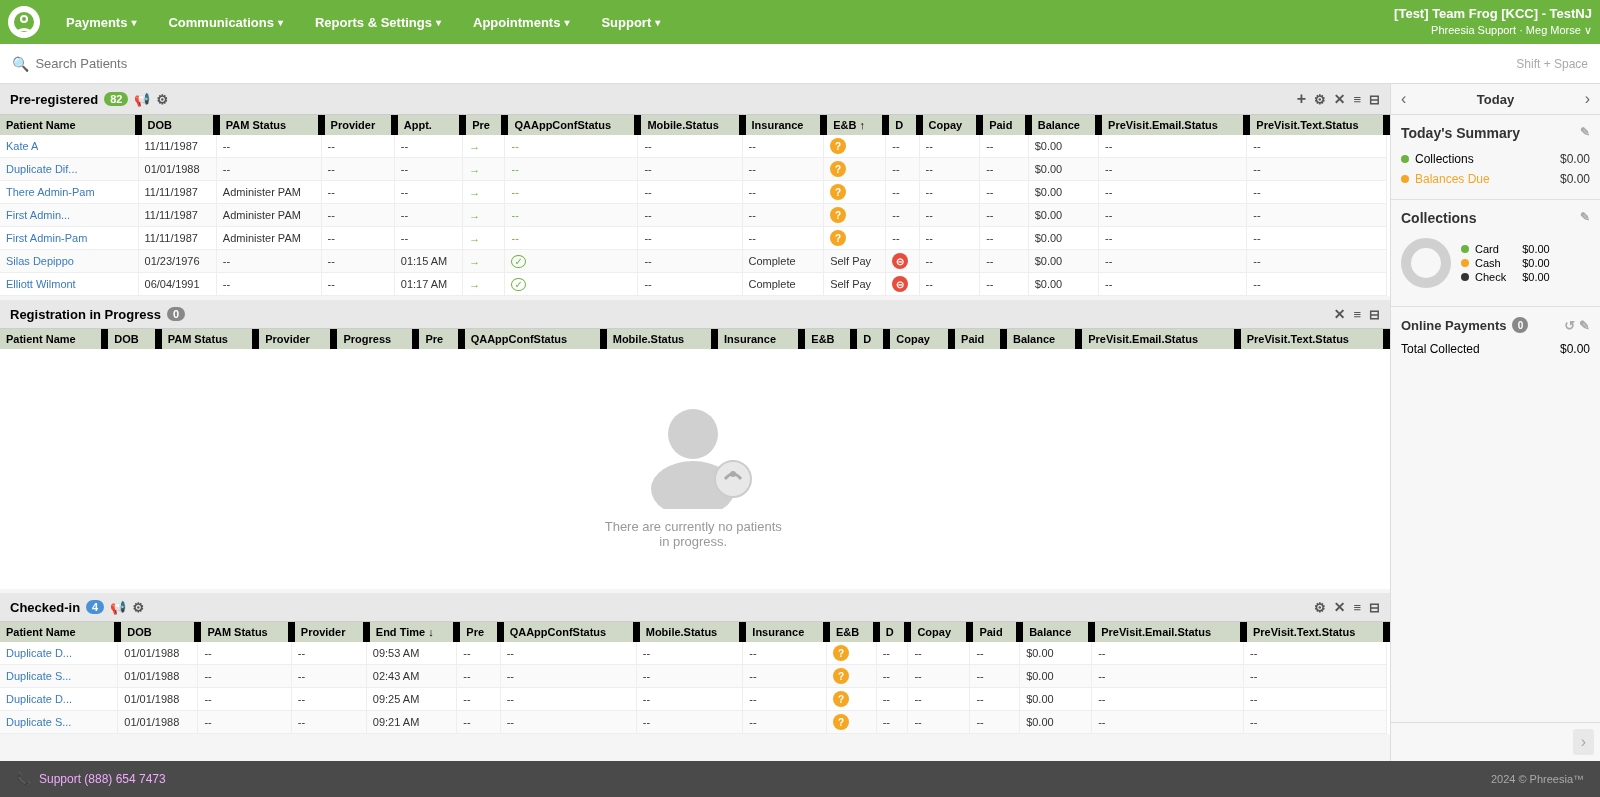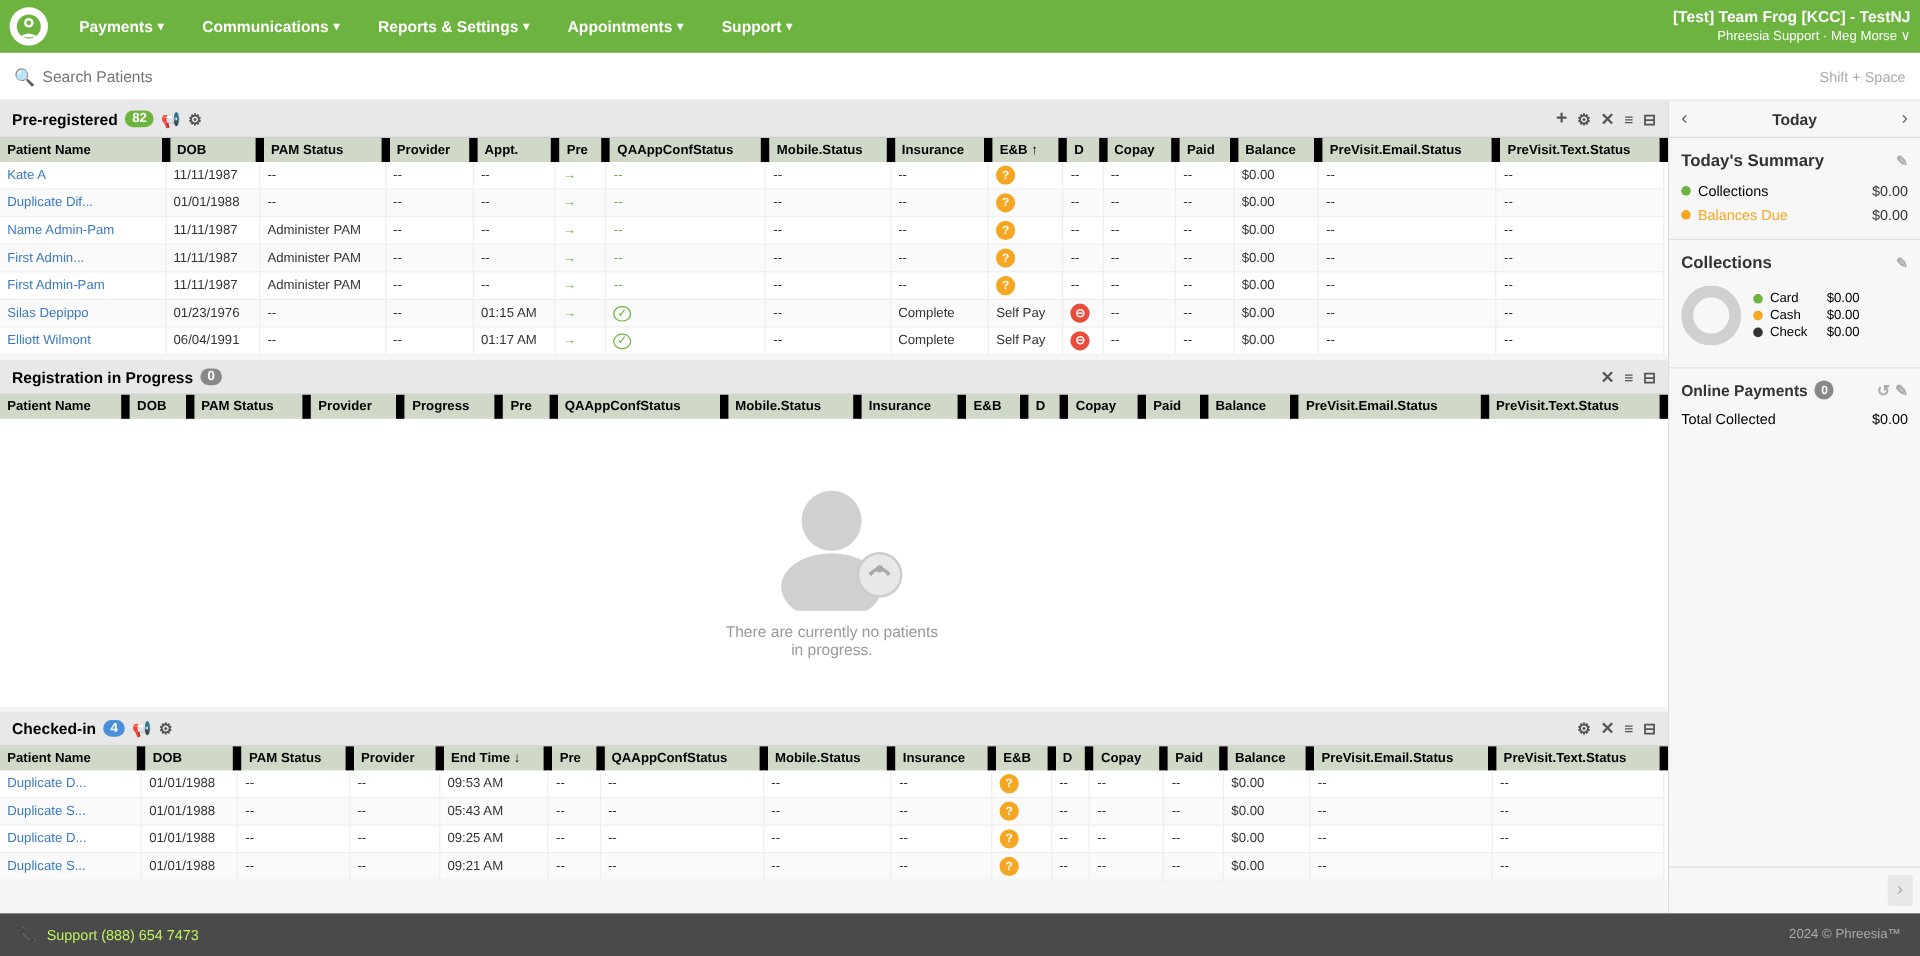--- a/index.html
+++ b/index.html
@@ -181,21 +181,21 @@
 
     .summary-section {
       padding: 10px;
       border-bottom: 1px solid #e0e0e0;
     }
     .summary-title {
       font-size: 14px;
       font-weight: bold;
       color: #333;
       margin-bottom: 8px;
-      display: flex; align-items: flex-end; justify-content: space-between;
+      display: flex; align-items: flex-start; justify-content: space-between;
     }
     .summary-edit { color: #aaa; font-size: 12px; cursor: pointer; }
 
     .summary-row {
       display: flex; align-items: center; justify-content: space-between;
       padding: 3px 0;
       font-size: 12px;
     }
     .summary-label-wrap { display: flex; align-items: center; gap: 6px; }
     .dot-green { display: inline-block; width: 8px; height: 8px; background: #6db33f; border-radius: 50%; }
@@ -362,21 +362,21 @@
     <td>--</td>
     <td><span class="q-icon">?</span></td>
     <td>--</td>
     <td>--</td>
     <td>--</td>
     <td>$0.00</td>
     <td>--</td>
     <td>--</td>
   </tr>
             <tr>
-    <td style="color:#3a7abf;cursor:pointer;min-width:120px;">Name Admin-Pam</td>
+    <td style="color:#3a7abf;cursor:pointer;min-width:120px;">There Admin-Pam</td>
     <td>11/11/1987</td>
     <td>Administer PAM</td>
     <td>--</td>
     <td>--</td>
     <td style="color:#6db33f;">→</td>
     <td style="color:#6db33f;">--</td>
     <td>--</td>
     <td>--</td>
     <td><span class="q-icon">?</span></td>
     <td>--</td>
@@ -568,21 +568,21 @@
     <td>--</td>
     <td>$0.00</td>
     <td>--</td>
     <td>--</td>
   </tr>
             <tr>
     <td style="color:#3a7abf;cursor:pointer;min-width:100px;">Duplicate S...</td>
     <td>01/01/1988</td>
     <td>--</td>
     <td>--</td>
-    <td>05:43 AM</td>
+    <td>02:43 AM</td>
     <td>--</td>
     <td>--</td>
     <td>--</td>
     <td>--</td>
     <td><span class="q-icon">?</span></td>
     <td>--</td>
     <td>--</td>
     <td>--</td>
     <td>$0.00</td>
     <td>--</td>
@@ -713,16 +713,16 @@
     <div style="margin-top:auto;display:flex;justify-content:flex-end;padding:6px;border-top:1px solid #ddd;">
       <span style="cursor:pointer;color:#aaa;font-size:16px;padding:4px 8px;background:#e8e8e8;border-radius:3px;">›</span>
     </div>
   </div>
 
 </div>
 
 <div class="footer">
   <div class="footer-left">
     <span>📞</span>
-    <span style="cursor:pointer;color:#bef264;">Support (888) 654 7473</span>
+    <span style="cursor:pointer;color:#f0abfc;">Support (888) 654 7473</span>
   </div>
   <span class="footer-copyright">2024 © Phreesia™</span>
 </div>
 
 </body></html>

